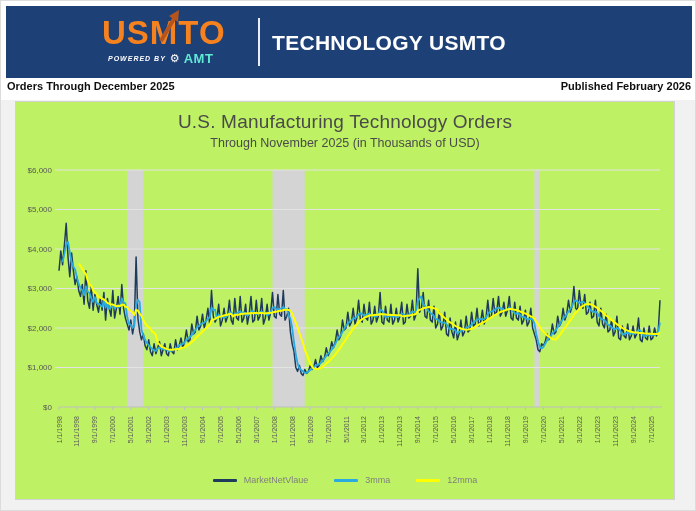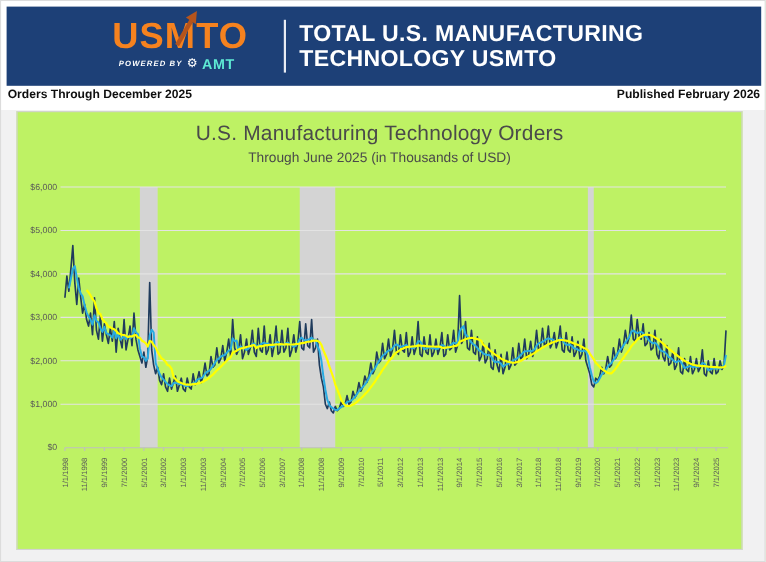--- a/index.html
+++ b/index.html
@@ -45,33 +45,32 @@
         <path d="M12 6 L22 0 L21 12 Z" fill="#b5541c"></path>
       </svg>
       <div id="powered-row">
         <span id="powered-label">POWERED BY</span>
         <span id="amt-icon">⚙</span>
         <span id="amt-label">AMT</span>
       </div>
     </div>
     <div id="header-divider"></div>
     <div id="header-title">
-      <div>TOTAL U.S. MANUFACTURING</div>
       <div>TECHNOLOGY USMTO</div>
     </div>
   </div>
 
   <div id="meta-bar">
     <span id="meta-left">Orders Through December 2025</span>
     <span id="meta-right">Published February 2026</span>
   </div>
 
   <div id="chart-card">
     <div id="chart-title">U.S. Manufacturing Technology Orders</div>
-    <div id="chart-subtitle">Through June 2025 (in Thousands of USD)</div>
+    <div id="chart-subtitle">Through November 2025 (in Thousands of USD)</div>
     <svg id="plot-svg" width="658" height="397" viewBox="0 0 658 397">
         <g>
           <rect x="111.1731343283582" y="68" width="16.14626865671643" height="237" fill="#d4d4d4"></rect>
           <rect x="256.48955223880597" y="68" width="32.29253731343283" height="237" fill="#d4d4d4"></rect>
           <rect x="518.4179104477612" y="68" width="5.382089552238767" height="237" fill="#d4d4d4"></rect>
         </g>
         <g>
           <line x1="39" y1="265.5" x2="644" y2="265.5" stroke="#e3e3e3" stroke-width="1"></line>
           <line x1="39" y1="226" x2="644" y2="226" stroke="#e3e3e3" stroke-width="1"></line>
           <line x1="39" y1="186.5" x2="644" y2="186.5" stroke="#e3e3e3" stroke-width="1"></line>
@@ -156,14 +155,28 @@
           <text x="601.6492537313433" y="314" font-size="7px" fill="#595959" font-family="Liberation Sans, sans-serif" text-anchor="end" transform="rotate(-90 601.6492537313433 314)">11/1/2023</text>
           <line x1="617.0895522388059" y1="305" x2="617.0895522388059" y2="308" stroke="#bfbfbf" stroke-width="1"></line>
           <text x="619.5895522388059" y="314" font-size="7px" fill="#595959" font-family="Liberation Sans, sans-serif" text-anchor="end" transform="rotate(-90 619.5895522388059 314)">9/1/2024</text>
           <line x1="635.0298507462686" y1="305" x2="635.0298507462686" y2="308" stroke="#bfbfbf" stroke-width="1"></line>
           <text x="637.5298507462686" y="314" font-size="7px" fill="#595959" font-family="Liberation Sans, sans-serif" text-anchor="end" transform="rotate(-90 637.5298507462686 314)">7/1/2025</text>
         </g>
         <polyline points="43.0,168.7 44.8,149.0 46.6,162.8 48.4,143.1 50.2,121.3 52.0,154.9 53.8,174.7 55.6,150.9 57.4,168.7 59.1,182.6 60.9,174.7 62.7,188.5 64.5,194.4 66.3,182.6 68.1,202.3 69.9,168.7 71.7,198.3 73.5,206.3 75.3,184.5 77.1,208.2 78.9,192.4 80.7,202.3 82.5,210.2 84.3,196.4 86.1,208.2 87.9,190.4 89.6,218.1 91.4,196.4 93.2,206.3 95.0,214.2 96.8,188.5 98.6,216.1 100.4,206.3 102.2,194.4 104.0,212.2 105.8,182.6 107.6,206.3 109.4,216.1 111.2,222.1 113.0,228.0 114.8,218.1 116.6,231.9 118.3,222.1 120.1,154.9 121.9,216.1 123.7,229.9 125.5,237.8 127.3,231.9 129.1,243.8 130.9,247.7 132.7,237.8 134.5,249.7 136.3,253.7 138.1,241.8 139.9,251.7 141.7,245.8 143.5,239.8 145.3,253.7 147.1,247.7 148.8,241.8 150.6,251.7 152.4,253.7 154.2,241.8 156.0,249.7 157.8,251.7 159.6,237.8 161.4,247.7 163.2,243.8 165.0,235.9 166.8,245.8 168.6,239.8 170.4,228.0 172.2,239.8 174.0,237.8 175.8,222.1 177.6,231.9 179.3,229.9 181.1,214.2 182.9,228.0 184.7,224.0 186.5,212.2 188.3,226.0 190.1,218.1 191.9,206.3 193.7,222.1 195.5,188.5 197.3,214.2 199.1,220.1 200.9,216.1 202.7,202.3 204.5,224.0 206.3,218.1 208.1,206.3 209.8,220.1 211.6,214.2 213.4,198.3 215.2,218.1 217.0,222.1 218.8,196.4 220.6,216.1 222.4,218.1 224.2,194.4 226.0,220.1 227.8,216.1 229.6,202.3 231.4,222.1 233.2,212.2 235.0,194.4 236.8,220.1 238.5,218.1 240.3,198.3 242.1,218.1 243.9,214.2 245.7,196.4 247.5,222.1 249.3,216.1 251.1,202.3 252.9,218.1 254.7,210.2 256.5,190.4 258.3,214.2 260.1,216.1 261.9,192.4 263.7,212.2 265.5,214.2 267.3,188.5 269.0,218.1 270.8,214.2 272.6,206.3 274.4,229.9 276.2,241.8 278.0,249.7 279.8,265.5 281.6,269.4 283.4,263.5 285.2,271.4 287.0,273.4 288.8,267.5 290.6,271.4 292.4,269.4 294.2,263.5 296.0,267.5 297.8,265.5 299.5,257.6 301.3,265.5 303.1,263.5 304.9,253.7 306.7,259.6 308.5,255.6 310.3,245.8 312.1,253.7 313.9,249.7 315.7,239.8 317.5,245.8 319.3,239.8 321.1,228.0 322.9,237.8 324.7,233.9 326.5,218.1 328.3,228.0 330.0,226.0 331.8,210.2 333.6,224.0 335.4,220.1 337.2,206.3 339.0,222.1 340.8,216.1 342.6,198.3 344.4,218.1 346.2,220.1 348.0,202.3 349.8,216.1 351.6,218.1 353.4,200.3 355.2,222.1 357.0,218.1 358.7,204.3 360.5,220.1 362.3,214.2 364.1,190.4 365.9,220.1 367.7,222.1 369.5,204.3 371.3,218.1 373.1,220.1 374.9,202.3 376.7,222.1 378.5,218.1 380.3,206.3 382.1,220.1 383.9,214.2 385.7,200.3 387.5,222.1 389.2,220.1 391.0,202.3 392.8,216.1 394.6,214.2 396.4,198.3 398.2,218.1 400.0,212.2 401.8,166.8 403.6,210.2 405.4,206.3 407.2,190.4 409.0,214.2 410.8,216.1 412.6,198.3 414.4,218.1 416.2,220.1 418.0,204.3 419.7,226.0 421.5,222.1 423.3,210.2 425.1,228.0 426.9,224.0 428.7,210.2 430.5,231.9 432.3,233.9 434.1,216.1 435.9,229.9 437.7,235.9 439.5,220.1 441.3,237.8 443.1,231.9 444.9,218.1 446.7,233.9 448.5,229.9 450.2,214.2 452.0,229.9 453.8,228.0 455.6,210.2 457.4,224.0 459.2,222.1 461.0,206.3 462.8,224.0 464.6,220.1 466.4,208.2 468.2,222.1 470.0,216.1 471.8,198.3 473.6,216.1 475.4,214.2 477.2,196.4 478.9,212.2 480.7,210.2 482.5,194.4 484.3,214.2 486.1,210.2 487.9,200.3 489.7,214.2 491.5,208.2 493.3,194.4 495.1,216.1 496.9,218.1 498.7,200.3 500.5,216.1 502.3,218.1 504.1,204.3 505.9,222.1 507.7,218.1 509.4,208.2 511.2,224.0 513.0,220.1 514.8,206.3 516.6,226.0 518.4,231.9 520.2,237.8 522.0,247.7 523.8,249.7 525.6,241.8 527.4,243.8 529.2,239.8 531.0,231.9 532.8,237.8 534.6,233.9 536.4,222.1 538.2,231.9 539.9,229.9 541.7,214.2 543.5,224.0 545.3,220.1 547.1,206.3 548.9,218.1 550.7,212.2 552.5,198.3 554.3,210.2 556.1,204.3 557.9,184.5 559.7,206.3 561.5,208.2 563.3,188.5 565.1,204.3 566.9,206.3 568.7,192.4 570.4,212.2 572.2,210.2 574.0,200.3 575.8,216.1 577.6,214.2 579.4,198.3 581.2,220.1 583.0,224.0 584.8,206.3 586.6,222.1 588.4,226.0 590.2,212.2 592.0,229.9 593.8,228.0 595.6,218.1 597.4,233.9 599.1,229.9 600.9,214.2 602.7,235.9 604.5,237.8 606.3,224.0 608.1,233.9 609.9,235.9 611.7,222.1 613.5,237.8 615.3,233.9 617.1,224.0 618.9,235.9 620.7,231.9 622.5,216.1 624.3,237.8 626.1,239.8 627.9,226.0 629.6,235.9 631.4,237.8 633.2,224.0 635.0,237.8 636.8,235.9 638.6,226.0 640.4,233.9 642.2,229.9 644.0,198.3" fill="none" stroke="#1f3b5c" stroke-width="1.5" stroke-linejoin="round"></polyline>
         <polyline points="46.6,160.2 48.4,151.6 50.2,142.4 52.0,139.8 53.8,150.3 55.6,160.2 57.4,164.8 59.1,167.4 60.9,175.3 62.7,181.9 64.5,185.8 66.3,188.5 68.1,193.1 69.9,184.5 71.7,189.8 73.5,191.1 75.3,196.4 77.1,199.7 78.9,195.1 80.7,201.0 82.5,201.6 84.3,203.0 86.1,204.9 87.9,198.3 89.6,205.6 91.4,201.6 93.2,206.9 95.0,205.6 96.8,203.0 98.6,206.3 100.4,203.6 102.2,205.6 104.0,204.3 105.8,196.4 107.6,200.3 109.4,201.6 111.2,214.8 113.0,222.1 114.8,222.7 116.6,226.0 118.3,224.0 120.1,203.0 121.9,197.7 123.7,200.3 125.5,228.0 127.3,233.2 129.1,237.8 130.9,241.1 132.7,243.1 134.5,245.1 136.3,247.1 138.1,248.4 139.9,249.0 141.7,246.4 143.5,245.8 145.3,246.4 147.1,247.1 148.8,247.7 150.6,247.1 152.4,249.0 154.2,249.0 156.0,248.4 157.8,247.7 159.6,246.4 161.4,245.8 163.2,243.1 165.0,242.5 166.8,241.8 168.6,240.5 170.4,237.8 172.2,235.9 174.0,235.2 175.8,233.2 177.6,230.6 179.3,228.0 181.1,225.3 182.9,224.0 184.7,222.1 186.5,221.4 188.3,220.7 190.1,218.8 191.9,216.8 193.7,215.5 195.5,205.6 197.3,208.2 199.1,207.6 200.9,216.8 202.7,212.8 204.5,214.2 206.3,214.8 208.1,216.1 209.8,214.8 211.6,213.5 213.4,210.9 215.2,210.2 217.0,212.8 218.8,212.2 220.6,211.5 222.4,210.2 224.2,209.5 226.0,210.9 227.8,210.2 229.6,212.8 231.4,213.5 233.2,212.2 235.0,209.5 236.8,208.9 238.5,210.9 240.3,212.2 242.1,211.5 243.9,210.2 245.7,209.5 247.5,210.9 249.3,211.5 251.1,213.5 252.9,212.2 254.7,210.2 256.5,206.3 258.3,204.9 260.1,206.9 261.9,207.6 263.7,206.9 265.5,206.3 267.3,204.9 269.0,206.9 270.8,206.9 272.6,212.8 274.4,216.8 276.2,226.0 278.0,240.5 279.8,252.3 281.6,261.6 283.4,266.2 285.2,268.1 287.0,269.4 288.8,270.8 290.6,270.8 292.4,269.4 294.2,268.1 296.0,266.8 297.8,265.5 299.5,263.5 301.3,262.9 303.1,262.2 304.9,260.9 306.7,258.9 308.5,256.3 310.3,253.7 312.1,251.7 313.9,249.7 315.7,247.7 317.5,245.1 319.3,241.8 321.1,237.8 322.9,235.2 324.7,233.2 326.5,229.9 328.3,226.7 330.0,224.0 331.8,221.4 333.6,220.1 335.4,218.1 337.2,216.8 339.0,216.1 340.8,214.8 342.6,212.2 344.4,210.9 346.2,212.2 348.0,213.5 349.8,212.8 351.6,212.2 353.4,211.5 355.2,213.5 357.0,213.5 358.7,214.8 360.5,214.2 362.3,212.8 364.1,208.2 365.9,208.2 367.7,210.9 369.5,215.5 371.3,214.8 373.1,214.2 374.9,213.5 376.7,214.8 378.5,214.2 380.3,215.5 382.1,214.8 383.9,213.5 385.7,211.5 387.5,212.2 389.2,214.2 391.0,214.8 392.8,212.8 394.6,210.9 396.4,209.5 398.2,210.2 400.0,209.5 401.8,199.0 403.6,196.4 405.4,194.4 407.2,202.3 409.0,203.6 410.8,206.9 412.6,209.5 414.4,210.9 416.2,212.2 418.0,214.2 419.7,216.8 421.5,217.4 423.3,219.4 425.1,220.1 426.9,220.7 428.7,220.7 430.5,222.1 432.3,225.3 434.1,227.3 435.9,226.7 437.7,227.3 439.5,228.6 441.3,231.3 443.1,229.9 444.9,229.3 446.7,228.0 448.5,227.3 450.2,226.0 452.0,224.7 453.8,224.0 455.6,222.7 457.4,220.7 459.2,218.8 461.0,217.4 462.8,217.4 464.6,216.8 466.4,217.4 468.2,216.8 470.0,215.5 471.8,212.2 473.6,210.2 475.4,209.5 477.2,208.9 478.9,207.6 480.7,206.3 482.5,205.6 484.3,206.3 486.1,206.3 487.9,208.2 489.7,208.2 491.5,207.6 493.3,205.6 495.1,206.3 496.9,209.5 498.7,211.5 500.5,211.5 502.3,211.5 504.1,212.8 505.9,214.8 507.7,214.8 509.4,216.1 511.2,216.8 513.0,217.4 514.8,216.8 516.6,217.4 518.4,221.4 520.2,231.9 522.0,239.2 523.8,245.1 525.6,246.4 527.4,245.1 529.2,241.8 531.0,238.5 532.8,236.5 534.6,234.6 536.4,231.3 538.2,229.3 539.9,228.0 541.7,225.3 543.5,222.7 545.3,219.4 547.1,216.8 548.9,214.8 550.7,212.2 552.5,209.5 554.3,206.9 556.1,204.3 557.9,199.7 559.7,198.3 561.5,199.7 563.3,201.0 565.1,200.3 566.9,199.7 568.7,201.0 570.4,203.6 572.2,204.9 574.0,207.6 575.8,208.9 577.6,210.2 579.4,209.5 581.2,210.9 583.0,214.2 584.8,216.8 586.6,217.4 588.4,218.1 590.2,220.1 592.0,222.7 593.8,223.4 595.6,225.3 597.4,226.7 599.1,227.3 600.9,226.0 602.7,226.7 604.5,229.3 606.3,232.6 608.1,231.9 609.9,231.3 611.7,230.6 613.5,231.9 615.3,231.3 617.1,231.9 618.9,231.3 620.7,230.6 622.5,228.0 624.3,228.6 626.1,231.3 627.9,234.6 629.6,233.9 631.4,233.2 633.2,232.6 635.0,233.2 636.8,232.6 638.6,233.2 640.4,231.9 642.2,229.9 644.0,220.7" fill="none" stroke="#29abe2" stroke-width="1.8" stroke-linejoin="round"></polyline>
         <polyline points="62.7,161.6 64.5,163.8 66.3,166.6 68.1,169.9 69.9,172.0 71.7,178.4 73.5,182.7 75.3,183.5 77.1,188.3 78.9,190.3 80.7,191.9 82.5,194.9 84.3,195.6 86.1,196.7 87.9,197.4 89.6,198.7 91.4,201.0 93.2,201.6 95.0,202.3 96.8,202.6 98.6,203.3 100.4,204.4 102.2,203.8 104.0,203.9 105.8,202.8 107.6,202.6 109.4,204.8 111.2,205.1 113.0,207.7 114.8,208.7 116.6,210.2 118.3,213.0 120.1,207.9 121.9,208.7 123.7,211.7 125.5,213.8 127.3,217.9 129.1,221.1 130.9,223.7 132.7,225.0 134.5,226.8 136.3,229.8 138.1,230.6 139.9,233.1 141.7,240.6 143.5,242.6 145.3,244.6 147.1,245.4 148.8,246.2 150.6,246.9 152.4,247.4 154.2,247.7 156.0,247.7 157.8,247.6 159.6,247.2 161.4,246.9 163.2,246.7 165.0,246.4 166.8,245.8 168.6,245.1 170.4,243.9 172.2,243.0 174.0,241.6 175.8,240.0 177.6,238.5 179.3,236.7 181.1,234.7 182.9,233.1 184.7,231.4 186.5,229.5 188.3,227.8 190.1,226.0 191.9,224.2 193.7,222.7 195.5,218.6 197.3,217.9 199.1,216.9 200.9,215.8 202.7,214.8 204.5,214.5 206.3,214.0 208.1,213.5 209.8,213.0 211.6,212.7 213.4,212.0 215.2,211.7 217.0,214.5 218.8,213.0 220.6,212.7 222.4,212.8 224.2,212.2 226.0,211.8 227.8,211.7 229.6,211.4 231.4,211.5 233.2,211.4 235.0,211.0 236.8,211.2 238.5,210.9 240.3,211.0 242.1,211.2 243.9,210.9 245.7,211.0 247.5,211.2 249.3,211.2 251.1,211.2 252.9,210.9 254.7,210.7 256.5,210.4 258.3,209.9 260.1,209.7 261.9,209.2 263.7,208.7 265.5,208.7 267.3,208.1 269.0,207.7 270.8,207.6 272.6,207.9 274.4,208.9 276.2,211.5 278.0,216.5 279.8,220.7 281.6,225.2 283.4,231.1 285.2,236.0 287.0,241.0 288.8,247.6 290.6,252.0 292.4,256.6 294.2,261.4 296.0,264.5 297.8,266.5 299.5,267.1 301.3,267.1 303.1,266.7 304.9,265.8 306.7,264.8 308.5,263.4 310.3,261.6 312.1,260.1 313.9,258.4 315.7,256.4 317.5,254.6 319.3,252.5 321.1,250.0 322.9,247.7 324.7,245.3 326.5,242.3 328.3,239.7 330.0,237.2 331.8,234.2 333.6,231.8 335.4,229.3 337.2,226.5 339.0,224.5 340.8,222.5 342.6,220.1 344.4,218.4 346.2,217.3 348.0,216.0 349.8,215.0 351.6,214.3 353.4,213.5 355.2,213.3 357.0,213.2 358.7,213.0 360.5,212.8 362.3,212.7 364.1,212.0 365.9,212.2 367.7,212.3 369.5,212.5 371.3,212.7 373.1,212.8 374.9,213.0 376.7,213.0 378.5,213.0 380.3,213.2 382.1,213.2 383.9,213.2 385.7,214.0 387.5,214.2 389.2,214.0 391.0,213.8 392.8,213.7 394.6,213.2 396.4,212.8 398.2,212.5 400.0,212.0 401.8,208.7 403.6,207.9 405.4,207.2 407.2,206.4 409.0,205.8 410.8,205.4 412.6,205.1 414.4,205.3 416.2,205.8 418.0,206.3 419.7,206.9 421.5,207.7 423.3,211.4 425.1,212.8 426.9,214.3 428.7,216.0 430.5,217.4 432.3,218.9 434.1,220.4 435.9,221.4 437.7,222.7 439.5,224.0 441.3,225.0 443.1,225.8 444.9,226.5 446.7,227.0 448.5,227.5 450.2,227.8 452.0,227.6 453.8,227.2 455.6,226.7 457.4,226.2 459.2,225.0 461.0,223.9 462.8,222.7 464.6,221.7 466.4,220.9 468.2,219.9 470.0,218.8 471.8,217.4 473.6,216.3 475.4,215.1 477.2,214.0 478.9,213.0 480.7,212.0 482.5,211.0 484.3,210.2 486.1,209.4 487.9,208.7 489.7,208.1 491.5,207.4 493.3,207.1 495.1,207.1 496.9,207.4 498.7,207.7 500.5,208.1 502.3,208.7 504.1,209.5 505.9,210.2 507.7,210.9 509.4,211.5 511.2,212.3 513.0,213.3 514.8,214.3 516.6,215.1 518.4,216.3 520.2,219.4 522.0,222.1 523.8,224.7 525.6,227.8 527.4,229.6 529.2,231.4 531.0,233.4 532.8,234.6 534.6,235.7 536.4,237.0 538.2,237.5 539.9,237.4 541.7,235.4 543.5,233.4 545.3,230.9 547.1,228.0 548.9,225.8 550.7,223.5 552.5,220.7 554.3,218.4 556.1,216.0 557.9,212.8 559.7,210.7 561.5,208.9 563.3,206.7 565.1,205.1 566.9,203.9 568.7,202.8 570.4,202.3 572.2,202.1 574.0,202.3 575.8,202.8 577.6,203.6 579.4,204.8 581.2,205.9 583.0,207.2 584.8,208.7 586.6,210.2 588.4,211.8 590.2,213.5 592.0,215.0 593.8,216.5 595.6,217.9 597.4,219.4 599.1,220.7 600.9,222.1 602.7,223.4 604.5,224.5 606.3,226.0 608.1,227.0 609.9,227.8 611.7,228.6 613.5,229.3 615.3,229.8 617.1,230.3 618.9,230.4 620.7,230.6 622.5,230.8 624.3,230.9 626.1,231.1 627.9,231.3 629.6,231.4 631.4,231.6 633.2,231.8 635.0,231.8 636.8,231.9 638.6,232.1 640.4,231.9 642.2,231.8 644.0,230.3" fill="none" stroke="#ffff00" stroke-width="2" stroke-linejoin="round"></polyline>
       </svg>
+    <div id="legend">
+      <div class="legend-item">
+        <span class="legend-swatch" id="sw0" style="background: rgb(31, 59, 92);"></span>
+        <span class="legend-label">MarketNetVlaue</span>
+      </div>
+      <div class="legend-item">
+        <span class="legend-swatch" id="sw1" style="background: rgb(41, 171, 226);"></span>
+        <span class="legend-label">3mma</span>
+      </div>
+      <div class="legend-item">
+        <span class="legend-swatch" id="sw2" style="background: rgb(255, 255, 0);"></span>
+        <span class="legend-label">12mma</span>
+      </div>
+    </div>
   </div>
 </div>
 
 </body></html>

